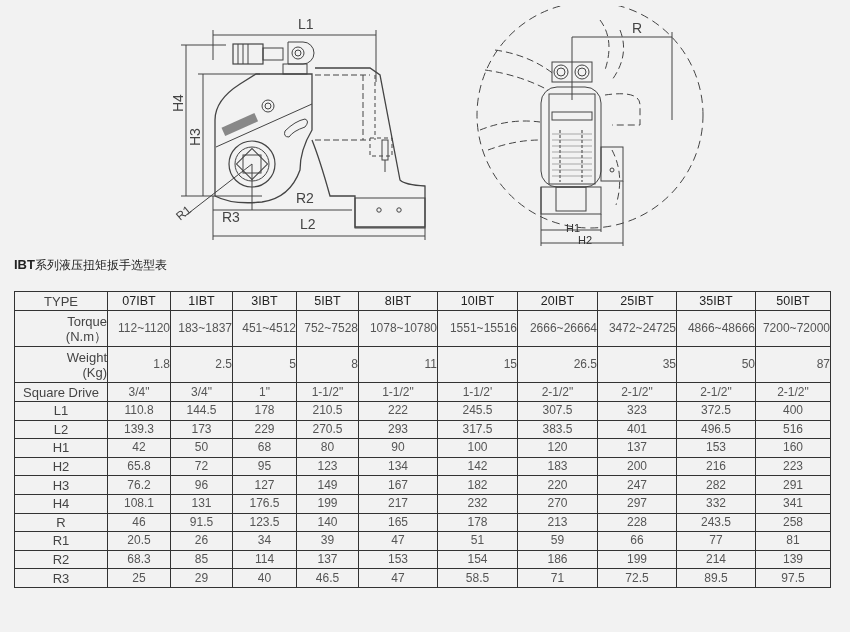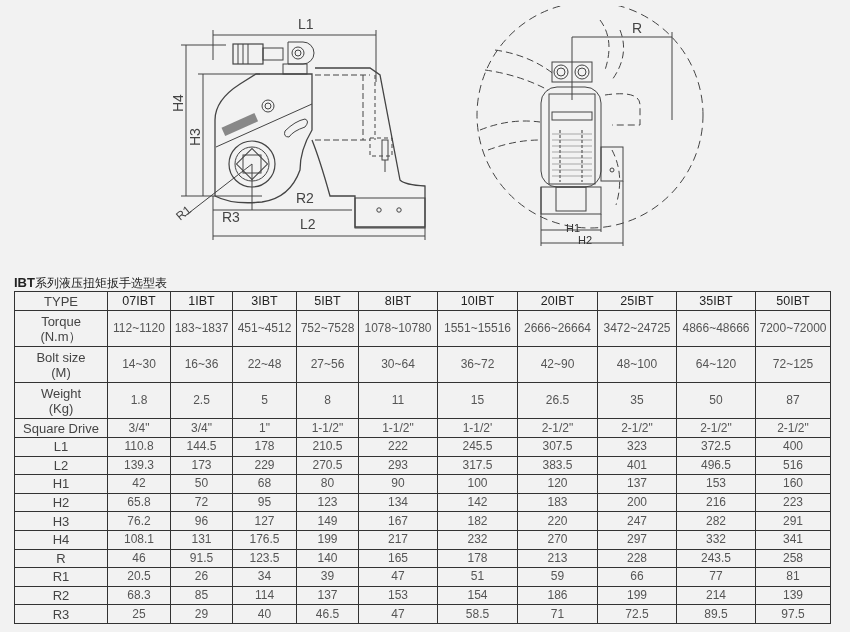--- a/index.html
+++ b/index.html
@@ -1,29 +1,29 @@
 <!DOCTYPE html>
 <html><head>
 <meta charset="utf-8">
 <style>
   html, body { margin:0; padding:0; }
   body { width:850px; height:632px; background:#f2f2f2; position:relative; overflow:hidden;
          font-family:"Liberation Sans", sans-serif; color:#444; }
   .drawings { position:absolute; left:0; top:0; width:850px; height:265px; }
   .drawings svg { position:absolute; }
-  .title { position:absolute; left:14px; top:275px; font-size:13px; font-weight:bold; color:#222;
+  .title { position:absolute; left:14px; top:257px; font-size:13px; font-weight:bold; color:#222;
            font-family:"Liberation Sans", sans-serif; letter-spacing:0; }
   .title .cn { font-family:"DejaVu Serif", serif; font-weight:normal; font-size:12px; color:#222; }
   table.spec { position:absolute; left:14px; top:291px; width:816px; border-collapse:collapse;
                table-layout:fixed; font-size:12px; color:#555;padding-left:8px; }
   table.spec td, table.spec th { border:1px solid #333; text-align:center; padding:0; line-height:15px; }
   table.spec th { font-weight:normal; color:#222; font-size:12.5px; height:18px; }
   table.spec th.rowhead { font-weight:normal; color:#444; font-size:13px; }
   table.spec td.rowhead { font-size:13px; color:#444; }
-  tr.tall td, tr.tall th { height:35px; }
+  tr.tall td, tr.tall th { height:35px;text-align:right; }
   tr.mid td { height:18px;margin-left:40px; }
   tr.std td { height:17.6px; }
 </style>
 </head>
 <body>
 
 <div class="drawings">
 
   <svg width="290" height="250" style="left:160px;top:8px" viewBox="160 8 290 250" fill="none" stroke="#444" stroke-width="1">
 
@@ -183,33 +183,20 @@
     <td>451~4512</td>
     <td>752~7528</td>
     <td>1078~10780</td>
     <td>1551~15516</td>
     <td>2666~26664</td>
     <td>3472~24725</td>
     <td>4866~48666</td>
     <td>7200~72000</td>
   </tr>
 
-  <tr class="tall">
-    <td class="rowhead"><span>Bolt size</span><br><span>(M)</span></td>
-    <td>14~30</td>
-    <td>16~36</td>
-    <td>22~48</td>
-    <td>27~56</td>
-    <td>30~64</td>
-    <td>36~72</td>
-    <td>42~90</td>
-    <td>48~100</td>
-    <td>64~120</td>
-    <td>72~125</td>
-  </tr>
 
   <tr class="tall">
     <td class="rowhead"><span>Weight</span><br><span>(Kg)</span></td>
     <td>1.8</td>
     <td>2.5</td>
     <td>5</td>
     <td>8</td>
     <td>11</td>
     <td>15</td>
     <td>26.5</td>

